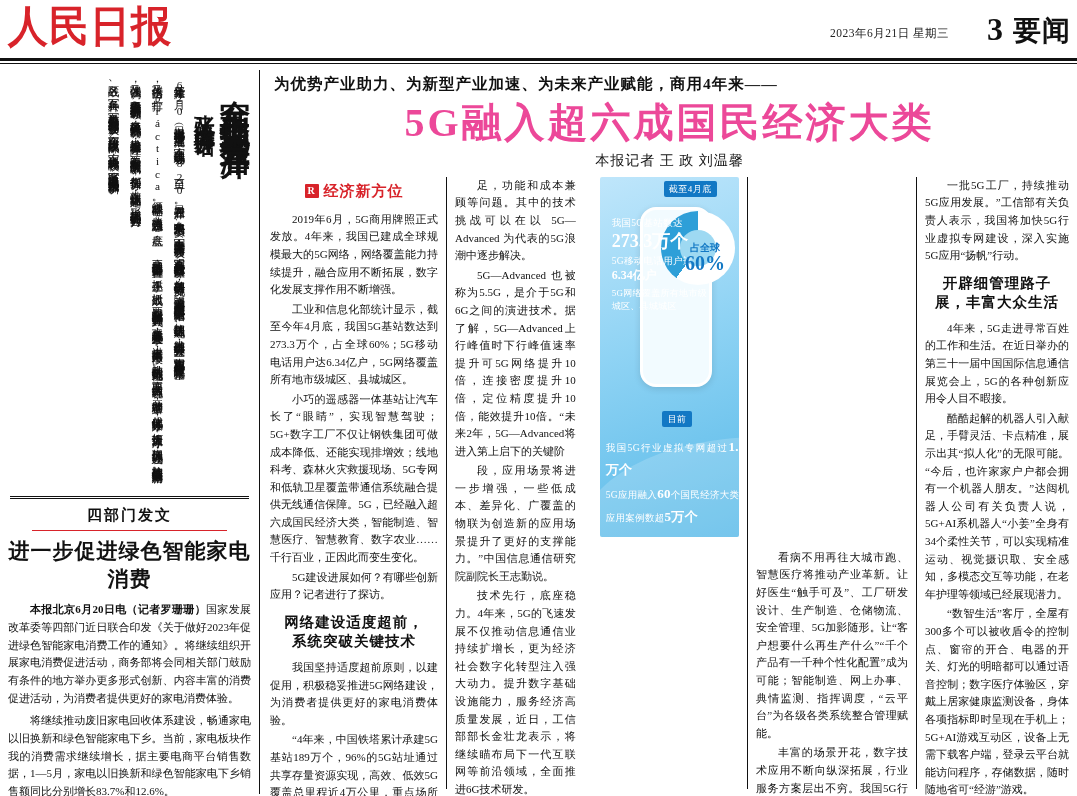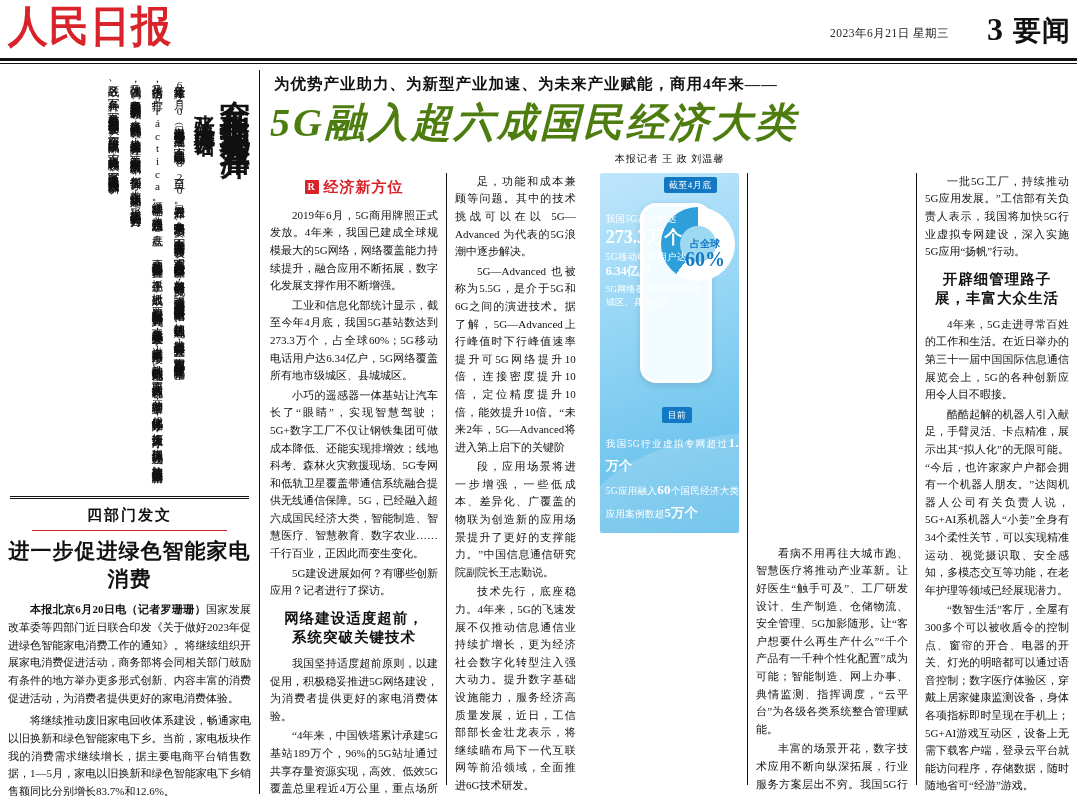--- a/index.html
+++ b/index.html
@@ -187,29 +187,28 @@
   .kicker {
     font-size: 15.5px;
     font-weight: bold;
     letter-spacing: 1px;
     margin: 4px 0 2px 4px;
   }
   .main-headline {
     font-size: 40px;
     font-weight: bold;
     letter-spacing: 3px;
-    color: #4d7c0f;
-    text-align: left;
+    color: #ec4899;
+    text-align: center;
     margin: 6px 0 6px 0;
     line-height: 1.12;
-    font-style: italic;
   }
   .byline {
     text-align: center;
-    font-size: 10px;
+    font-size: 14px;
     margin-bottom: 7px;
     letter-spacing: 1px;
   }
 
   .main-cols {
     display: flex;
     gap: 0;
     height: 612px;
   }
   .mcol {
@@ -452,21 +451,21 @@
               <div class="donut" style="right:4px; top:34px; width:74px; height:74px;">
                 <div class="hole" style="left:19px;top:19px;width:36px;height:36px;"></div>
               </div>
               <div class="donut-label" style="right:14px; top:50px;margin-top:16px;">
                 <span class="t1">占全球</span>
                 <span class="t2">60%</span>
               </div>
 
               <div class="tag-date" style="left:64px; top:4px; font-size:9px; padding:1px 5px;">截至4月底</div>
 
-              <div class="stat-block" style="left:6px; top:40px; width:110px;">
+              <div class="stat-block" style="left:12px; top:40px; width:110px;">
                 <div class="line" style="font-size:9.5px">我国5G基站数达</div>
                 <div class="big" style="font-size:18px">273.3万个</div>
                 <div class="line" style="font-size:9.5px;margin-top:4px">5G移动电话用户达</div>
                 <div class="big b2" style="font-size:12px">6.34亿户</div>
                 <div class="line" style="font-size:9px;margin-top:4px">5G网络覆盖所有地市级</div>
                 <div class="line" style="font-size:9px">城区、县城城区</div>
               </div>
 
               <div class="tag-now" style="left:62px; top:234px; font-size:9px; padding:1px 6px;">目前</div>
 

